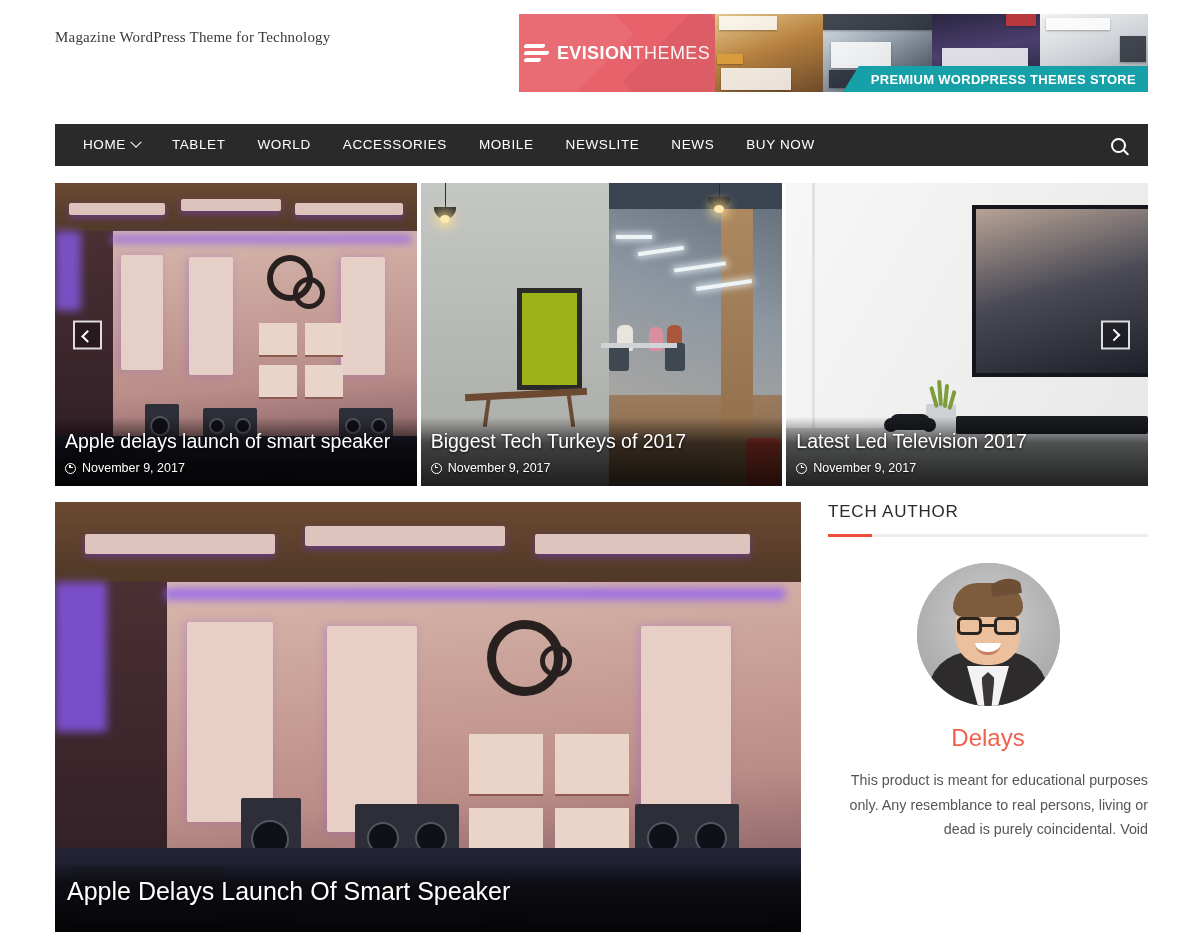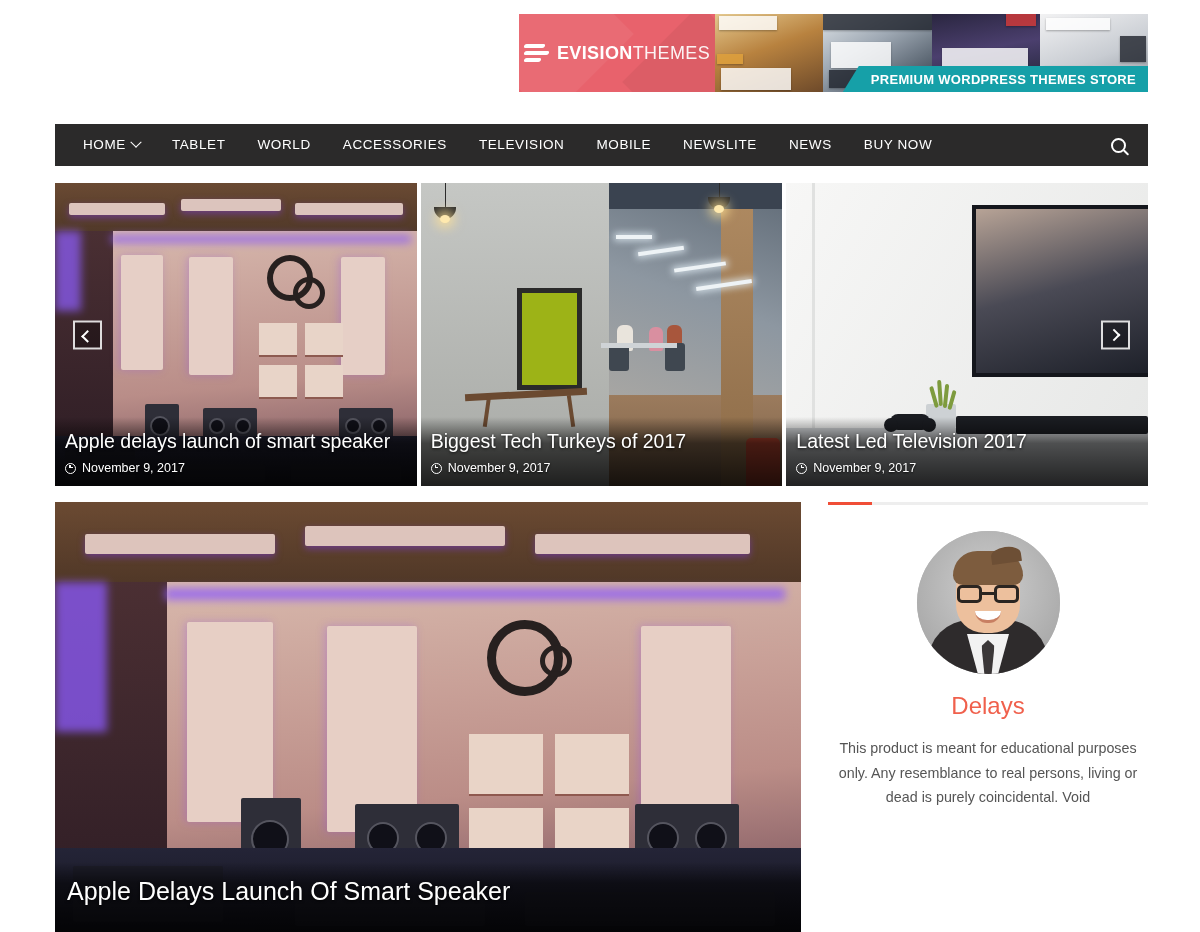--- a/index.html
+++ b/index.html
@@ -245,29 +245,30 @@
                    background: #6d4f35; border-radius: 50% 50% 0 0; transform: rotate(-8deg); }
   .av-glass { position: absolute; top: 54px; left: 50%; transform: translateX(-50%);
               width: 62px; height: 18px; }
   .av-glass i { position: absolute; width: 25px; height: 18px; border: 3px solid #2b2521; border-radius: 5px; top: 0; }
   .av-glass i:first-child { left: 0; } .av-glass i:last-child { right: 0; }
   .av-glass:after { content:""; position: absolute; left: 25px; top: 7px; width: 12px; height: 3px; background: #2b2521; }
   .av-smile { position: absolute; top: 80px; left: 50%; transform: translateX(-50%);
               width: 26px; height: 12px; background: #fff; border-radius: 0 0 14px 14px;
               border-bottom: 3px solid #c87f62; }
   .author-name { font-size: 24px; color: #f0604c; margin-bottom: 16px; }
-  .author-desc { font-size: 14.3px; line-height: 1.72; color: #555; }
+  .author-desc { font-size: 14.3px; line-height: 1.72; color: #555; text-align: right; }
 </style>
 </head>
 <body>
 
 <div class="page">
 
   <div class="header">
     <div class="brand">
+      <div class="site-desc">Magazine WordPress Theme for Technology</div>
     </div>
 
     <div class="ad-banner">
       <div class="ad-left">
         <div class="ad-logo">
           <span class="ad-swoosh">
               <span></span>
               <span></span>
               <span></span>
             </span>
@@ -307,23 +308,20 @@
       <span class="chev-d"></span>
     </div>
     <div class="nav-item">
         <span>TABLET</span>
       </div>
     <div class="nav-item">
         <span>WORLD</span>
       </div>
     <div class="nav-item">
         <span>ACCESSORIES</span>
-      </div>
-    <div class="nav-item">
-        <span>TELEVISION</span>
       </div>
     <div class="nav-item">
         <span>MOBILE</span>
       </div>
     <div class="nav-item">
         <span>NEWSLITE</span>
       </div>
     <div class="nav-item">
         <span>NEWS</span>
       </div>
@@ -487,20 +485,21 @@
         </div>
         <div class="feature-overlay">
           <div class="feature-title">Apple Delays Launch Of Smart Speaker</div>
         </div>
       </div>
     </div>
 
     <div class="side-col">
 
       <div>
+        <div class="widget-title">TECH AUTHOR</div>
         <div class="widget-rule"></div>
 
         <div class="author-box">
           <div class="avatar">
             <div class="av-bg"></div>
             <div class="av-suit"></div>
             <div class="av-shirt"></div>
             <div class="av-tie"></div>
             <div class="av-neck"></div>
             <div class="av-head"></div>

